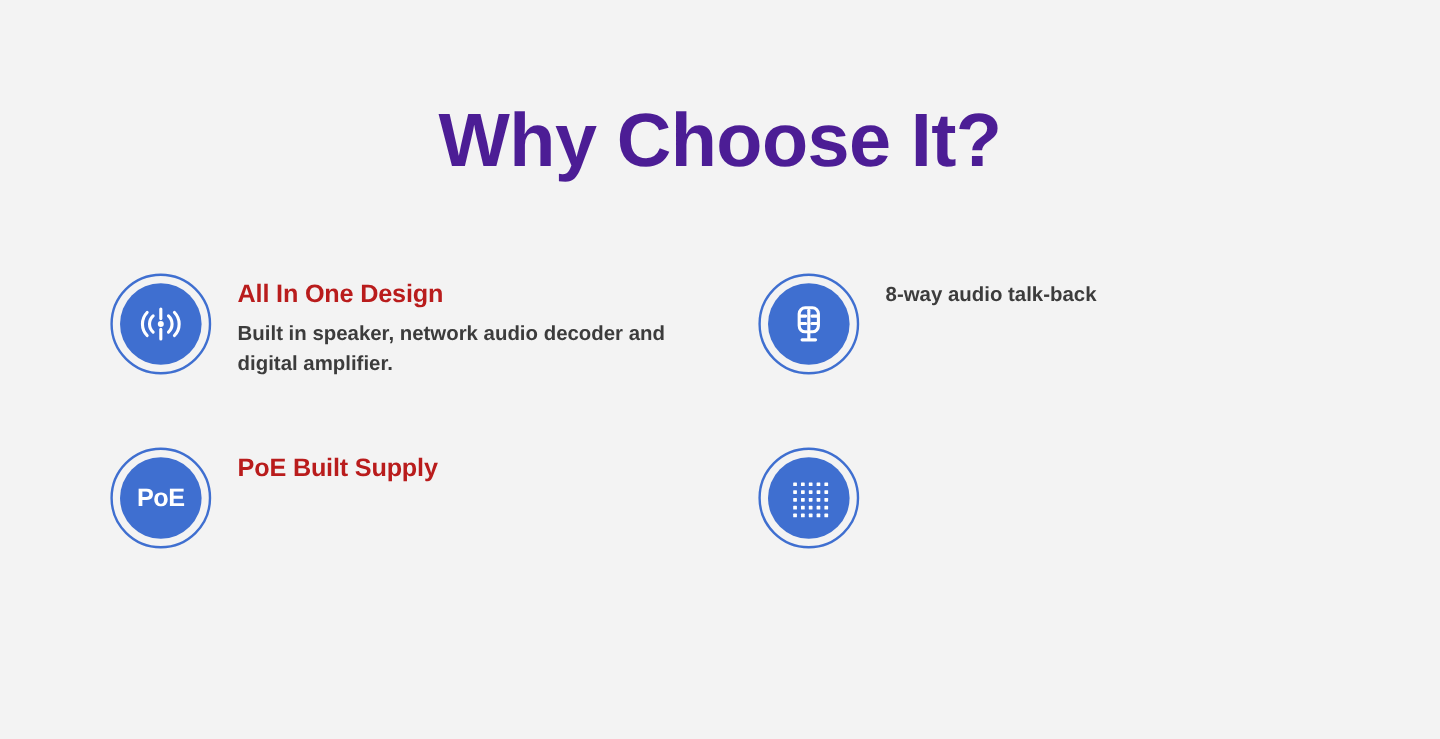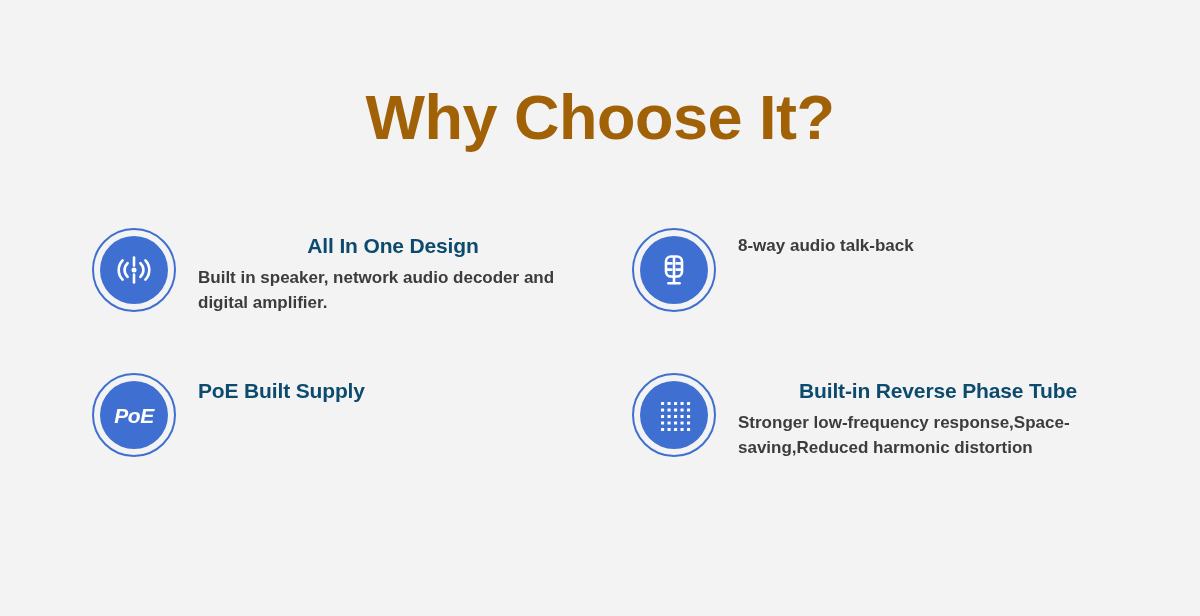--- a/index.html
+++ b/index.html
@@ -25,21 +25,21 @@
 
   .page-title {
     position: absolute;
     top: 86px;
     left: 0;
     width: 1200px;
     text-align: center;
     font-size: 63px;
     font-weight: 800;
     letter-spacing: -0.5px;
-    color: #a16207;
+    color: #4c1d95;
     font-family: "Liberation Sans", sans-serif;
     line-height: 1.0;
     white-space: nowrap;
   }
 
   .features {
     position: absolute;
     top: 228px;
     left: 0;
     width: 1200px;
@@ -72,47 +72,45 @@
   }
   .icon-disc {
     width: 68px;
     height: 68px;
     border-radius: 50%;
     background: #3f6fd0;
     display: flex;
     align-items: center;
     justify-content: center;
     color: #ffffff;
-    font-style: italic;
   }
   .icon-disc svg { display: block; }
 
   .poe-text {
     font-family: "Liberation Sans", sans-serif;
     font-weight: 700;
     font-size: 21px;
     letter-spacing: -0.4px;
     color: #ffffff;
     line-height: 1;
   }
 
   
   .feature-text {
     margin-left: 22px;
     padding-top: 5px;
   }
   .feature-title {
     font-size: 21px;
     font-weight: 700;
-    color: #0c4a6e;
+    color: #b91c1c;
     line-height: 1.25;
     letter-spacing: -0.15px;
     margin: 0 0 6px 0;
     white-space: nowrap;
-    text-align: center;
   }
   .feature-desc {
     font-size: 17px;
     font-weight: 700;
     color: #3c3c3c;
     line-height: 1.48;
     margin: 0;
     max-width: 390px;
   }
   .feature.col-right .feature-desc { max-width: 400px; }
@@ -212,20 +210,16 @@
 
               <rect x="7" y="33" width="3.1" height="3.1" rx="0.5"></rect>
               <rect x="13.5" y="33" width="3.1" height="3.1" rx="0.5"></rect>
               <rect x="20" y="33" width="3.1" height="3.1" rx="0.5"></rect>
               <rect x="26.5" y="33" width="3.1" height="3.1" rx="0.5"></rect>
               <rect x="33" y="33" width="3.1" height="3.1" rx="0.5"></rect>
             </g>
           </svg>
         </div>
       </div>
-      <div class="feature-text">
-        <div class="feature-title">Built-in Reverse Phase Tube</div>
-        <div class="feature-desc">Stronger low-frequency response,Space-saving,Reduced harmonic distortion</div>
-      </div>
     </div>
 
   </div>
 </div>
 
 </body></html>

